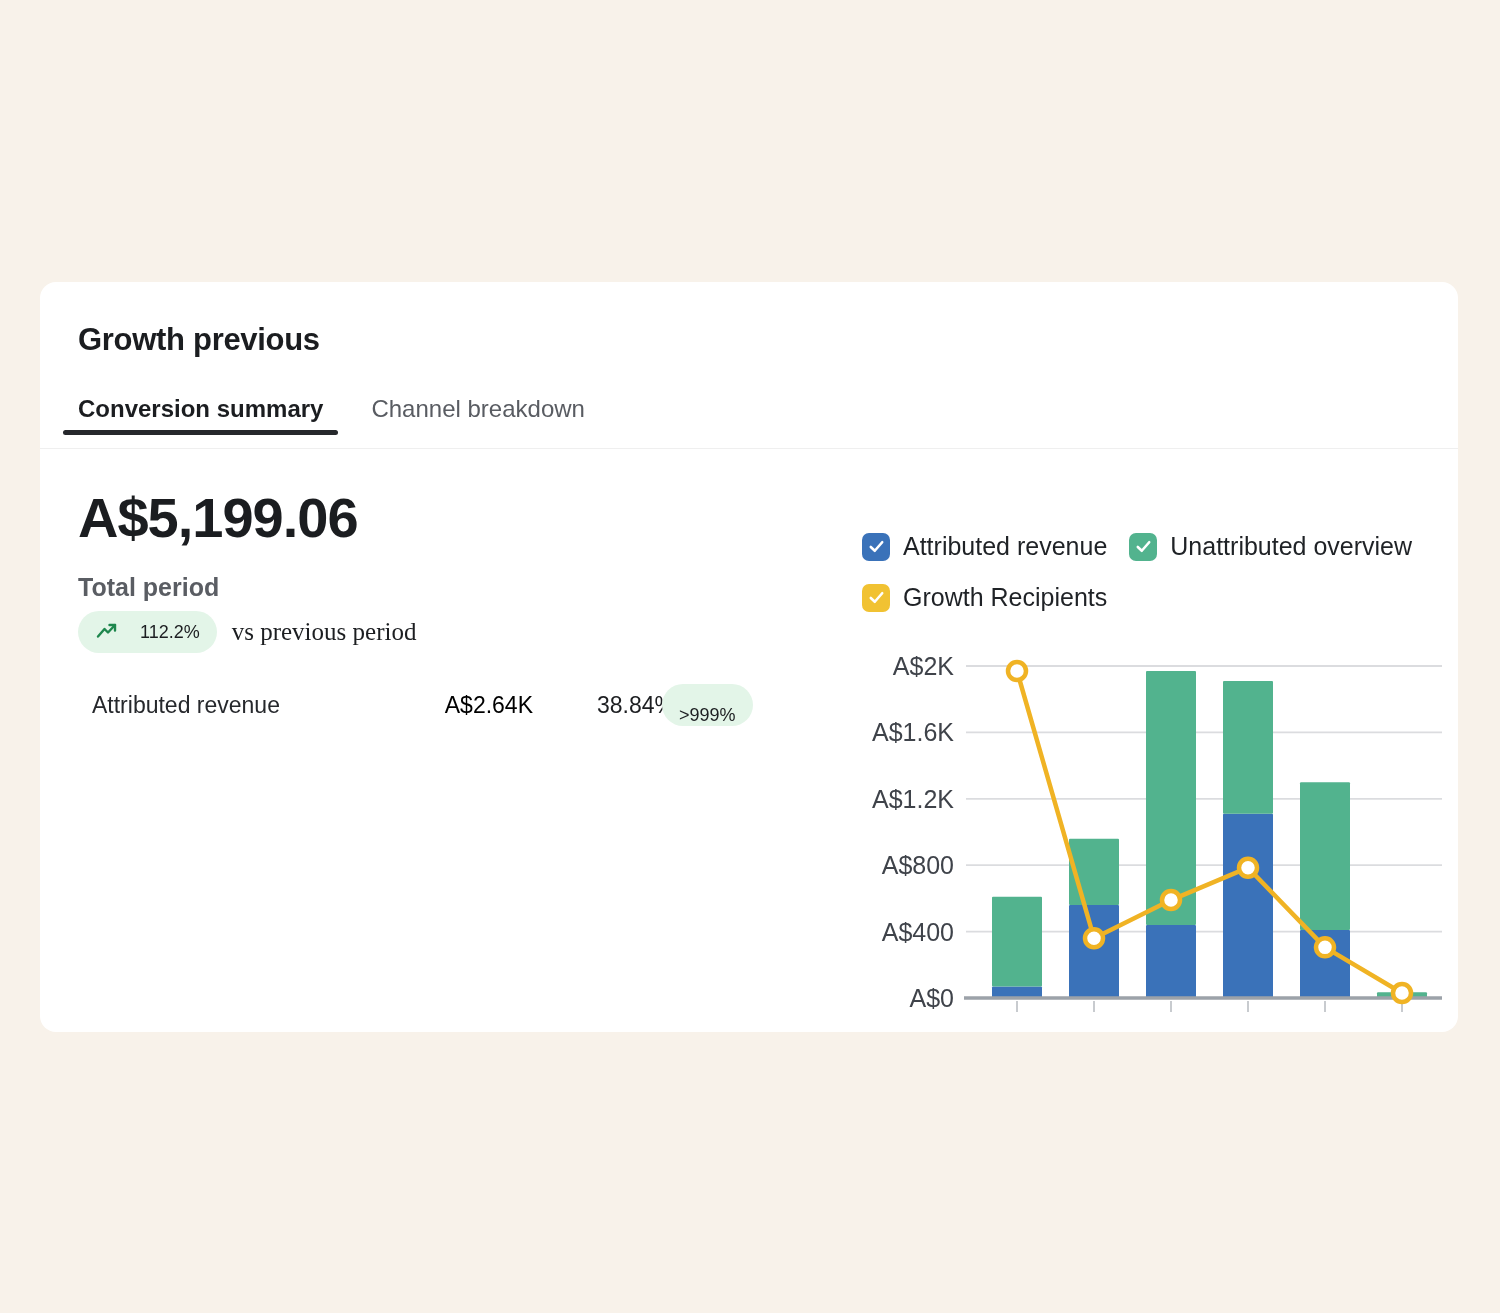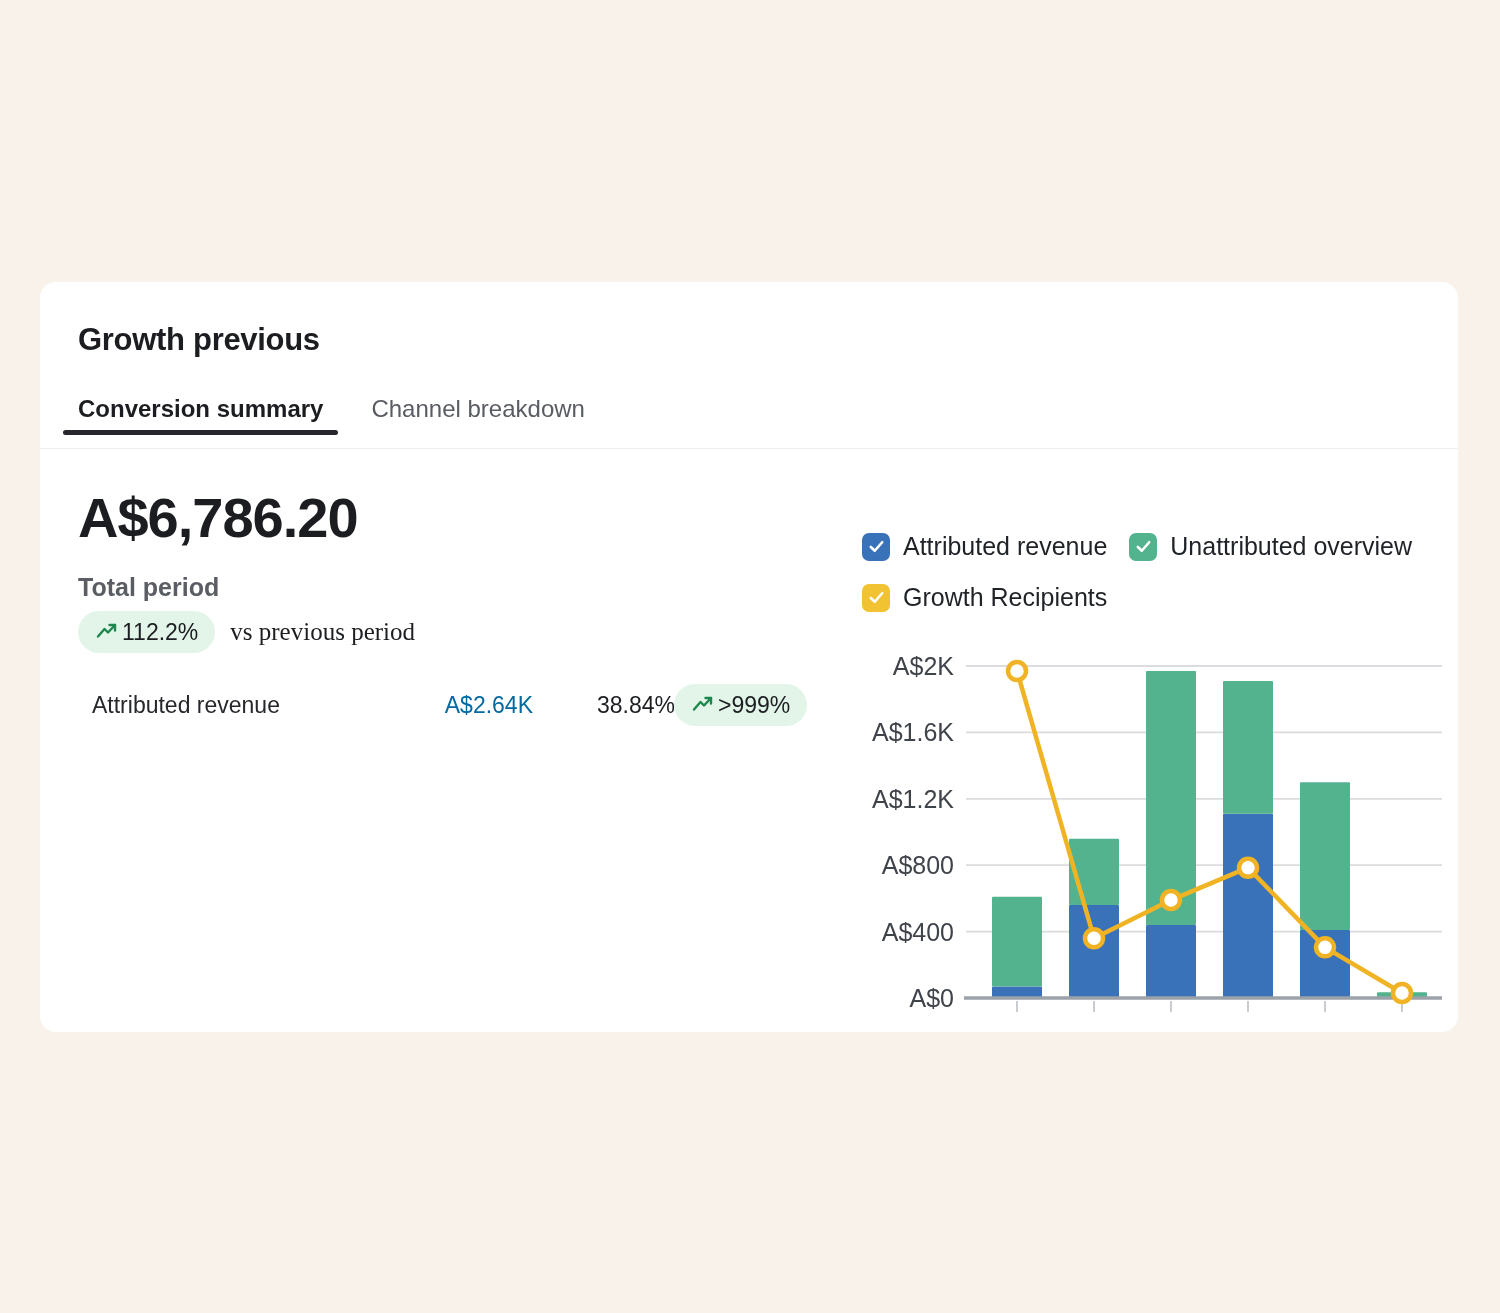--- a/index.html
+++ b/index.html
@@ -17,30 +17,30 @@
   .tab.active { color:#1B1D20; font-weight:700; }
   .tab.active::after { content:''; position:absolute; left:-15px; right:-15px; bottom:0;
                        height:5px; background:#26282C; border-radius:5px; }
   .tabs-divider { position:absolute; left:0; right:0; top:166px; height:1px; background:#EFEFEF; }
 
   .big-number { position:absolute; left:38px; top:203px; font-size:56px; font-weight:700;
                 letter-spacing:-1px; color:#1B1D20; }
   .total-label { position:absolute; left:38px; top:291px; font-size:25px; font-weight:700; color:#5A5D63; }
 
   .delta-row { position:absolute; left:38px; top:329px; display:flex; align-items:center; gap:15px; }
-  .pill { display:inline-flex; align-items:center; gap:3px; height:42px; padding:0 17px;
-          border-radius:21px; font-size:23px; color:#1C1E21; white-space:nowrap; }
+  .pill { display:inline-flex; align-items:center; gap:21px; height:42px; padding:0 17px;
+          border-radius:21px; font-size:18px; color:#1C1E21; white-space:nowrap; }
   .delta-caption { font-size:25px; color:#1C1E21;font-family:Liberation Serif, serif; }
 
   .metrics-row { position:absolute; left:38px; top:399px; width:790px; height:48px; }
   .metrics-row > * { position:absolute; top:50%; transform:translateY(-50%); }
   .m-label { left:14px; font-size:23px; color:#26282C; }
-  .m-value { left:325px; width:130px; text-align:right; font-size:23px; color:#0369a1; }
+  .m-value { left:325px; width:130px; text-align:right; font-size:23px; color:#000000; }
   .m-share { left:467px; width:130px; text-align:right; font-size:23px; color:#1C1E21; }
-  .metrics-row .pill { left:596px; }
+  .metrics-row .pill { left:584px;flex-direction:column; }
 
   .legend { position:absolute; left:822px; top:250px; width:640px; display:flex;
             flex-wrap:wrap; column-gap:22px; row-gap:22px; }
   .legend-item { display:flex; align-items:center; gap:13px; font-size:25px; color:#1F2226; cursor:pointer; }
   .legend-checkbox { width:28px; height:28px; border-radius:7px; display:flex;
                      align-items:center; justify-content:center; flex:0 0 28px; }
 
   .chart-svg { position:absolute; left:826px; top:369px; }
   .chart-svg text { font-family:"Liberation Sans","DejaVu Sans",sans-serif; }
 </style>
@@ -51,21 +51,21 @@
   <section class="card" style="background-color: rgb(255, 255, 255);">
 
     <h1 class="card-title">Growth previous</h1>
 
     <nav class="tabs">
       <div class="tab active">Conversion summary</div>
       <div class="tab">Channel breakdown</div>
     </nav>
     <div class="tabs-divider"></div>
 
-    <div class="big-number">A$6,786.20</div>
+    <div class="big-number">A$5,199.06</div>
     <div class="total-label">Total period</div>
 
     <div class="delta-row">
       <span class="pill" style="background-color: rgb(227, 245, 232);">
         <svg width="24" height="24" viewBox="0 0 24 24" fill="none" stroke-width="2.4" stroke-linecap="round" stroke-linejoin="round" style="stroke: rgb(30, 135, 77);">
           <path d="M3 16.5 L9.5 9 L13 12.5 L20 5"></path>
           <path d="M14.5 5 L20 5 L20 10.5"></path>
         </svg>
         <span>112.2%</span>
       </span>

